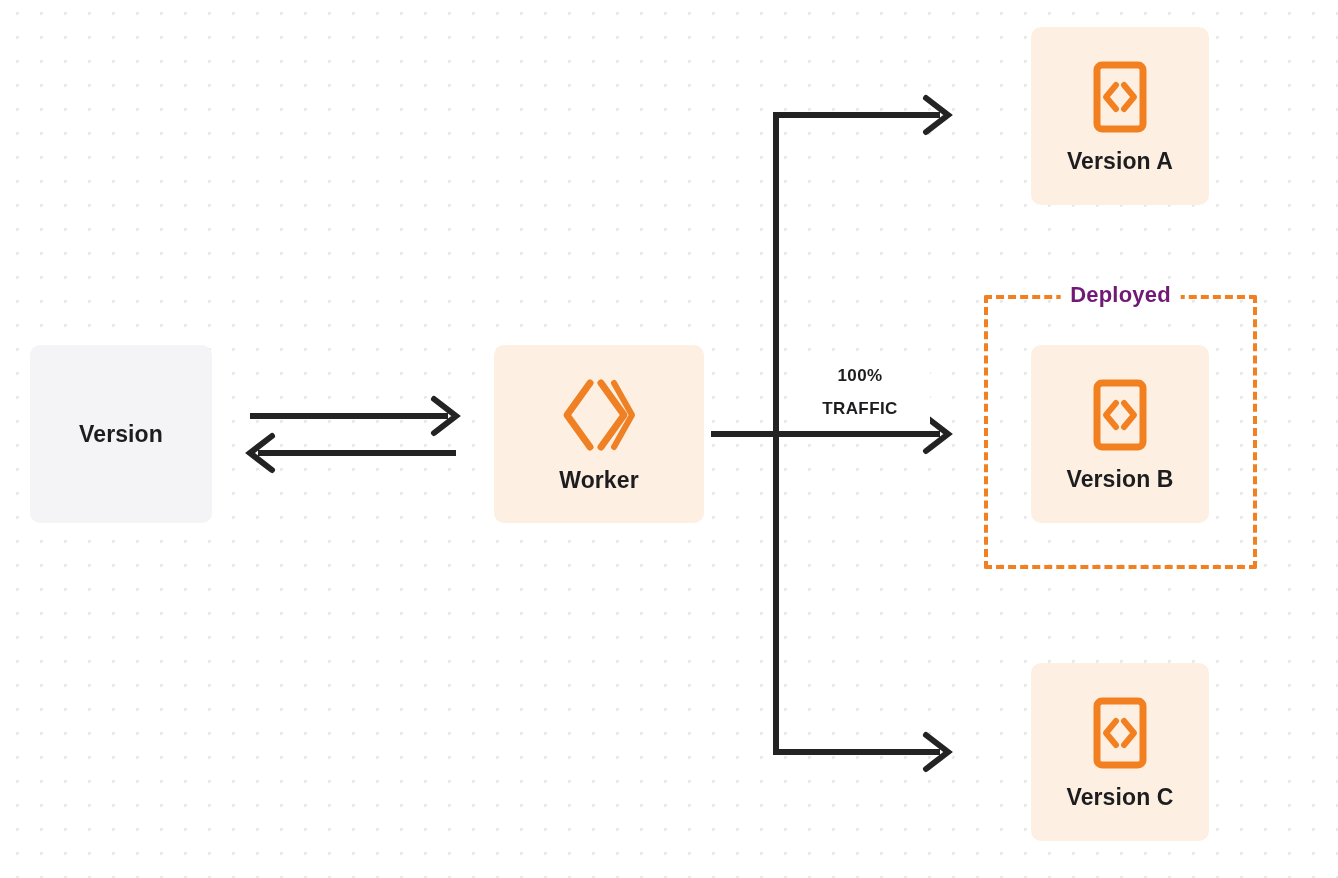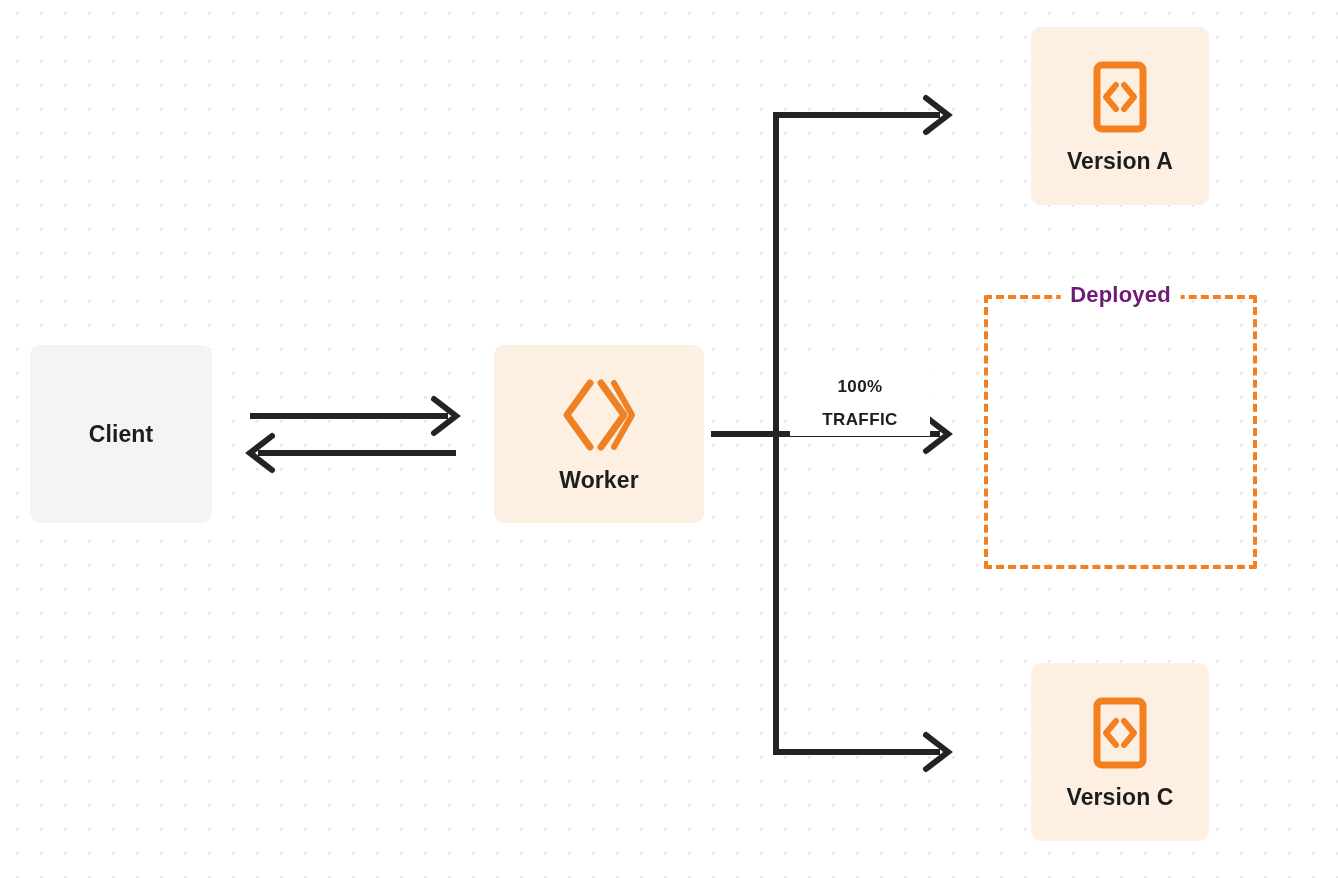--- a/index.html
+++ b/index.html
@@ -113,21 +113,21 @@
     color: #701a75;
     letter-spacing: 0.2px;
     white-space: nowrap;
     line-height: 1;
   }
 
   
   .traffic-label {
     position: absolute;
     left: 790px;
-    top: 370px;
+    top: 359px;
     width: 140px;
     text-align: center;
     color: #1d1d1f;
     font-size: 17px;
     font-weight: bold;
     letter-spacing: 0.4px;
     line-height: 1.95;
     background-color: #ffffff;
   }
   .traffic-label span { display: block; }
@@ -167,21 +167,21 @@
       <polyline points="926,735 948,752 926,769" fill="none" stroke="#232323" stroke-width="6" stroke-linecap="round" stroke-linejoin="miter"></polyline>
     </g>
   </svg>
 
   <div class="traffic-label">
     <span>100%</span>
     <span>TRAFFIC</span>
   </div>
 
   <div class="node node-client">
-    <div class="node-label">Client</div>
+    <div class="node-label">Version</div>
   </div>
 
   <div class="node node-worker">
     <span class="node-icon">
       <svg width="78" height="76" viewBox="0 0 78 76" xmlns="http://www.w3.org/2000/svg">
         <g fill="none" stroke="#ef8024" stroke-width="7" stroke-linecap="round" stroke-linejoin="round">
           <polyline points="30,6 7,38 30,70"></polyline>
           <polyline points="41,6 64,38 41,70"></polyline>
           <polyline points="54,6 72,38 54,70" stroke-width="6"></polyline>
         </g>
@@ -198,25 +198,35 @@
     <span class="node-icon">
       <svg width="56" height="74" viewBox="0 0 56 74" xmlns="http://www.w3.org/2000/svg">
         <rect x="5" y="5" width="46" height="64" rx="5" ry="5" fill="none" stroke="#f38020" stroke-width="7"></rect>
         <polyline points="24,25 14,37 24,49" fill="none" stroke="#f38020" stroke-width="6" stroke-linecap="round" stroke-linejoin="round"></polyline>
         <polyline points="32,25 42,37 32,49" fill="none" stroke="#f38020" stroke-width="6" stroke-linecap="round" stroke-linejoin="round"></polyline>
       </svg>
     </span>
     <div class="node-label">Version A</div>
   </div>
 
-
-  <div class="node node-version node-version-c">
+  <div class="node node-version node-version-b">
     <span class="node-icon">
       <svg width="56" height="74" viewBox="0 0 56 74" xmlns="http://www.w3.org/2000/svg">
         <rect x="5" y="5" width="46" height="64" rx="5" ry="5" fill="none" stroke="#f38020" stroke-width="7"></rect>
         <polyline points="24,25 14,37 24,49" fill="none" stroke="#f38020" stroke-width="6" stroke-linecap="round" stroke-linejoin="round"></polyline>
         <polyline points="32,25 42,37 32,49" fill="none" stroke="#f38020" stroke-width="6" stroke-linecap="round" stroke-linejoin="round"></polyline>
       </svg>
     </span>
+    <div class="node-label">Version B</div>
+  </div>
+
+  <div class="node node-version node-version-c">
+    <span class="node-icon">
+      <svg width="56" height="74" viewBox="0 0 56 74" xmlns="http://www.w3.org/2000/svg">
+        <rect x="5" y="5" width="46" height="64" rx="5" ry="5" fill="none" stroke="#f38020" stroke-width="7"></rect>
+        <polyline points="24,25 14,37 24,49" fill="none" stroke="#f38020" stroke-width="6" stroke-linecap="round" stroke-linejoin="round"></polyline>
+        <polyline points="32,25 42,37 32,49" fill="none" stroke="#f38020" stroke-width="6" stroke-linecap="round" stroke-linejoin="round"></polyline>
+      </svg>
+    </span>
     <div class="node-label">Version C</div>
   </div>
 
 </div>
 
 </body></html>

